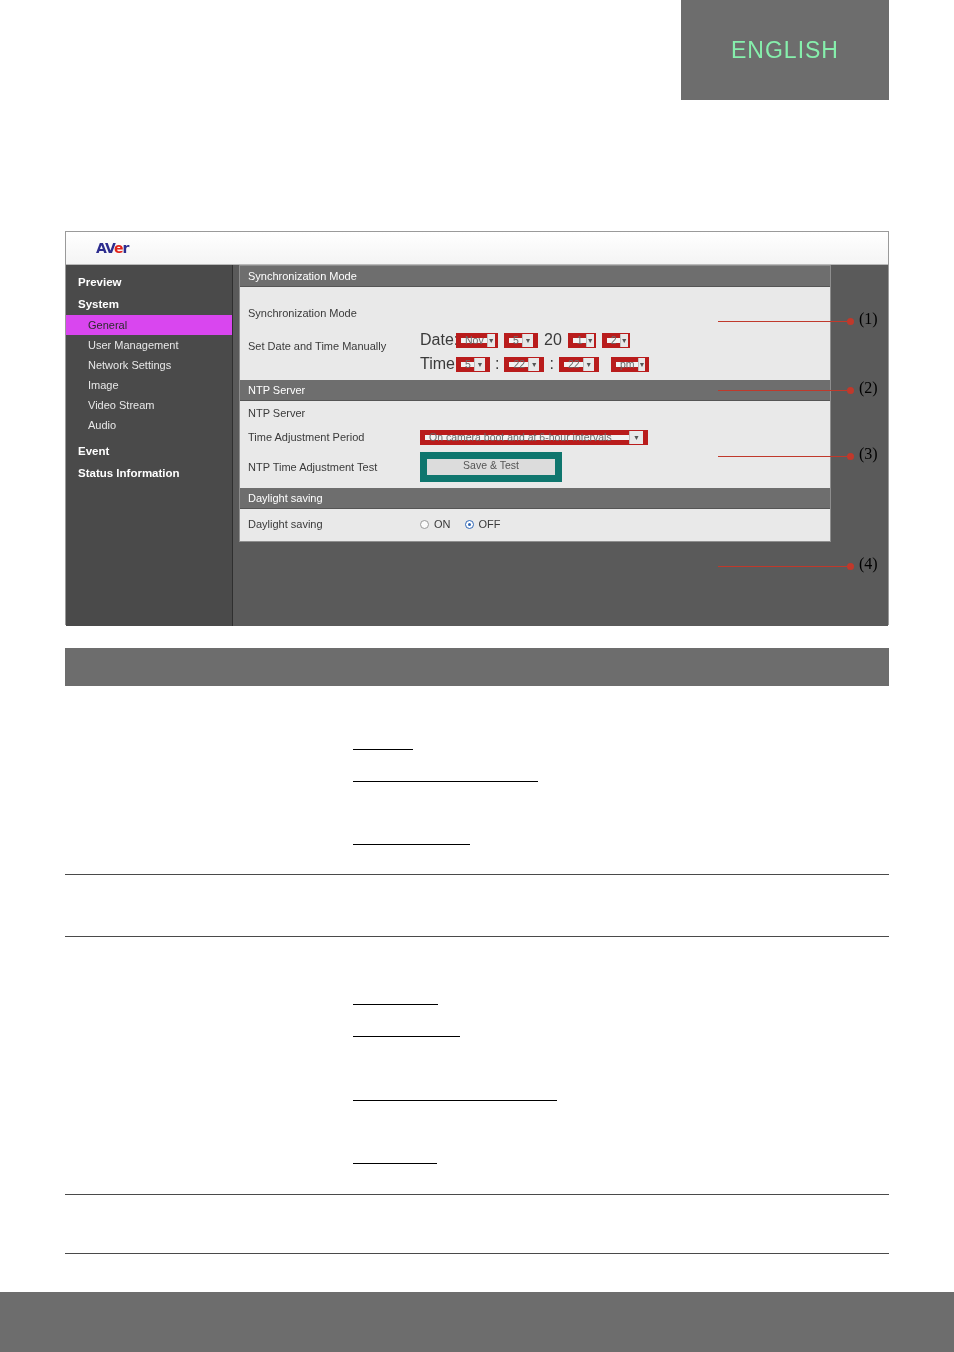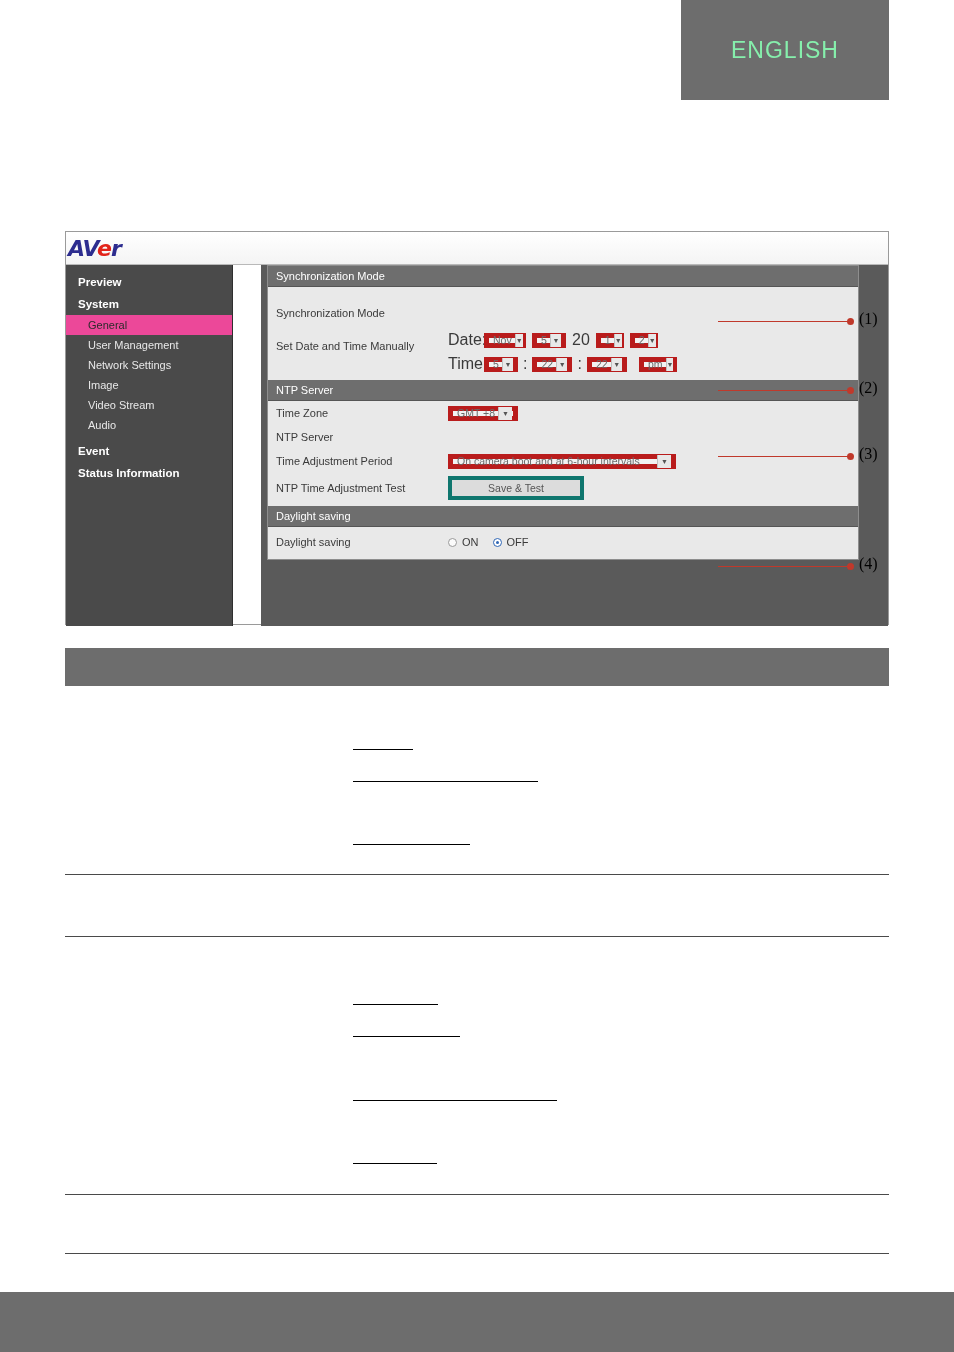--- a/index.html
+++ b/index.html
@@ -22,38 +22,38 @@
     box-sizing:border-box;
   }
   .fig-header{
     height:32px;background:#ffffff;
     border-bottom:1px solid #c8c8c8;
     display:flex;align-items:center;
     background:linear-gradient(#ffffff,#f4f4f4);
     position:relative;
   }
   .logo{
-    margin-left:2px;font-size:22px;font-weight:bold;
+    margin-left:30px;font-size:14px;font-weight:bold;
     font-family:"DejaVu Sans", sans-serif;
-    color:#2d2d8f;letter-spacing:-1px;font-style:italic;
+    color:#2d2d8f;letter-spacing:-1px;
   }
   .logo .e{color:#e2231a;}
   .hdr-rule{
     position:absolute;left:0;right:0;bottom:-1px;height:1px;background:#b9b9b9;
   }
-  .fig-body{display:flex;height:361px;gap:28px;}
+  .fig-body{display:flex;height:361px;}
   
   .sidebar{
     width:167px;background:#4a4a4a;color:#ffffff;
     font-size:11px;padding-top:6px;box-sizing:border-box;
     border-right:1px solid #2f2f2f;
   }
   .side-top{font-weight:bold;padding:5px 0 5px 12px;font-size:11.5px;}
   .side-sub{padding:4px 0 4px 22px;font-size:11px;color:#e8e8e8;}
-  .side-sub.active{background:#ec4899;color:#2b2b2b;}
+  .side-sub.active{background:#d946ef;color:#2b2b2b;}
   
   .content{flex:1;background:#5a5a5a;position:relative;}
   .tabs{
     display:flex;height:25px;padding:8px 0 0 12px;box-sizing:border-box;
     background:#5a5a5a;
   }
   .tab{
     width:118px;height:22px;margin-right:2px;
     background:#d6d6d6;color:#222;font-size:11px;font-weight:bold;
     display:flex;align-items:center;justify-content:center;
@@ -93,22 +93,22 @@
     width:13px;height:13px;margin-left:3px;border-left:1px solid #c0c0c0;
     display:flex;align-items:center;justify-content:center;
     color:#555;font-size:7px;background:#e8e8e8;
   }
   .txtbox{
     background:#f2f2f2;border:1px solid #a6a6a6;height:15px;
     font-size:10.5px;color:#7a7a7a;padding:1px 4px;box-sizing:border-box;
     display:flex;align-items:center;
   }
   .btn{
-    background:#dcdcdc;border:4px solid #0f766e;height:16px;width:128px;
-    font-size:10.5px;color:#555;display:flex;align-items:center;
+    background:#dcdcdc;border:7px solid #0f766e;height:16px;width:128px;
+    font-size:10.5px;color:#555;display:flex;align-items:flex-start;
     justify-content:center;
   }
   .inline-lbl{font-size:16px;color:#3a3a3a;margin-right:6px;}
   .gap{width:6px;display:inline-block;}
   
   .callout{
     position:absolute;font-size:16px;color:#000;
     font-family:"Liberation Serif", serif;
   }
   .lead{
@@ -237,27 +237,20 @@
               <span class="sel" style="width:38px;margin-left:6px">
                 <span>pm</span>
                 <span class="caret">▼</span>
               </span>
             </div>
           </div>
         </div>
 
         <div class="sec-head">
           <span>NTP Server</span>
-        </div>
-        <div class="row">
-          <div class="row-label">Time Zone</div>
-          <span class="sel" style="width:70px">
-            <span>GMT +8</span>
-            <span class="caret">▼</span>
-          </span>
         </div>
         <div class="row">
           <div class="row-label">NTP Server</div>
         </div>
         <div class="row">
           <div class="row-label">Time Adjustment Period</div>
           <span class="sel" style="width:228px">
             <span>On camera boot and at 6-hour intervals</span>
             <span class="caret" style="margin-left:auto">▼</span>
           </span>

